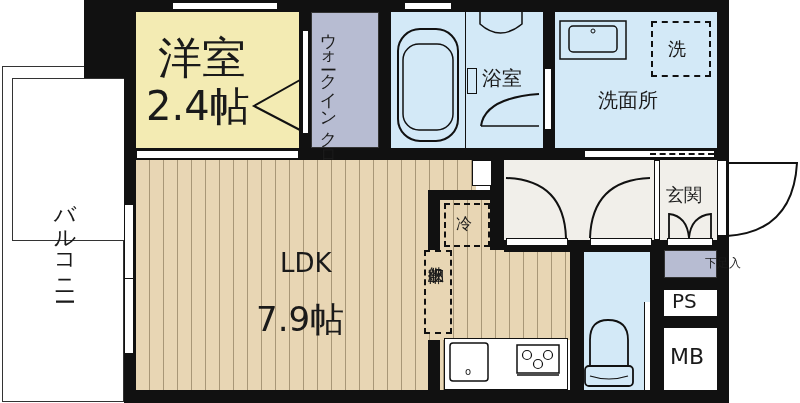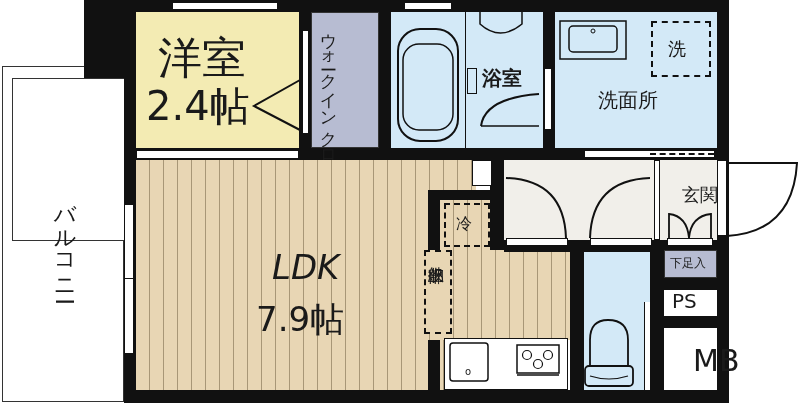--- a/index.html
+++ b/index.html
@@ -51,21 +51,21 @@
 <div class="abs" style="left:391px;top:12px;width:152px;height:136px;background:#d3e9f7;"></div>
 <div class="abs" style="left:465px;top:12px;width:1px;height:136px;background:#111;"></div>
 <svg style="left:397px;top:28px;" width="64" height="116">
   <rect x="1" y="1" width="60" height="112" rx="22" fill="none" stroke="#111" stroke-width="2"></rect>
   <rect x="6" y="16" width="50" height="86" rx="16" fill="none" stroke="#111" stroke-width="1.5"></rect>
 </svg>
 <svg style="left:478px;top:12px;" width="46" height="26">
   <path d="M2,0 L2,12 Q22,30 44,12 L44,0" fill="none" stroke="#111" stroke-width="1.5"></path>
 </svg>
 <div class="abs" style="left:467px;top:68px;width:10px;height:26px;border:1px solid #111;"></div>
-<div class="label" style="left:482px;top:68px;font-size:20px;font-weight:bold;">浴室</div>
+<div class="label" style="left:482px;top:68px;font-size:20px;">浴室</div>
 <svg style="left:479px;top:92px;" width="64" height="36">
   <path d="M2,34 Q6,6 60,2" fill="none" stroke="#111" stroke-width="2"></path>
   <line x1="2" y1="34" x2="60" y2="34" stroke="#111" stroke-width="1.5"></line>
 </svg>
 <div class="abs wall" style="left:543px;top:12px;width:12px;height:140px;"></div>
 <div class="abs window" style="left:544px;top:68px;width:8px;height:62px;"></div>
 <div class="abs window" style="left:404px;top:2px;width:48px;height:8px;"></div>
 
 <div class="abs" style="left:555px;top:12px;width:162px;height:136px;background:#d3e9f7;"></div>
 <svg style="left:559px;top:20px;" width="70" height="42">
@@ -74,21 +74,21 @@
   <circle cx="34" cy="11" r="2" fill="none" stroke="#111"></circle>
 </svg>
 <div class="abs" style="left:651px;top:21px;width:60px;height:56px;border:2px dashed #111;"></div>
 <div class="label" style="left:668px;top:40px;font-size:18px;">洗</div>
 <div class="label" style="left:598px;top:90px;font-size:20px;">洗面所</div>
 <div class="abs" style="left:585px;top:150px;width:130px;height:8px;background:#fff;border:1px solid #111;border-left:none;"></div>
 <div class="abs" style="left:650px;top:153px;width:64px;height:0;border-top:2px dashed #111;"></div>
 
 <div class="abs floor-wood" style="left:136px;top:160px;width:340px;height:230px;"></div>
 <div class="abs floor-wood" style="left:440px;top:240px;width:130px;height:100px;"></div>
-<div class="label" style="left:272px;top:250px;font-size:34px;font-style:italic;">LDK</div>
+<div class="label" style="left:280px;top:250px;font-size:26px;">LDK</div>
 <div class="label" style="left:256px;top:302px;font-size:34px;">7.9帖</div>
 <div class="abs window" style="left:124px;top:204px;width:10px;height:150px;"></div>
 <div class="abs" style="left:124px;top:278px;width:10px;height:1px;background:#111;"></div>
 
 <div class="abs wall" style="left:490px;top:160px;width:14px;height:90px;"></div>
 <div class="abs" style="left:472px;top:160px;width:20px;height:26px;background:#fff;border:1px solid #111;"></div>
 <div class="abs wall" style="left:428px;top:190px;width:76px;height:10px;"></div>
 <div class="abs wall" style="left:428px;top:190px;width:12px;height:60px;"></div>
 <div class="abs wall" style="left:428px;top:340px;width:12px;height:50px;"></div>
 <div class="abs floor-wood" style="left:440px;top:200px;width:50px;height:48px;"></div>
@@ -116,40 +116,40 @@
 </svg>
 <svg style="left:588px;top:176px;" width="64" height="64">
   <path d="M62,2 Q4,4 2,62" fill="none" stroke="#111" stroke-width="2"></path>
 </svg>
 <div class="abs wall" style="left:504px;top:240px;width:213px;height:12px;"></div>
 <div class="abs window" style="left:506px;top:238px;width:62px;height:8px;"></div>
 <div class="abs window" style="left:590px;top:238px;width:62px;height:8px;"></div>
 
 <div class="abs" style="left:654px;top:160px;width:6px;height:80px;background:#fff;border:1px solid #111;"></div>
 <div class="abs" style="left:660px;top:160px;width:57px;height:80px;background:#f1efea;"></div>
-<div class="label" style="left:666px;top:186px;font-size:18px;margin-left:16px;">玄関</div>
+<div class="label" style="left:666px;top:186px;font-size:18px;">玄関</div>
 <svg style="left:667px;top:212px;" width="46" height="28">
   <path d="M2,26 L2,2 Q20,4 22,26 Q24,4 44,2 L44,26" fill="none" stroke="#111" stroke-width="1.8"></path>
 </svg>
 <div class="abs window" style="left:717px;top:160px;width:10px;height:76px;"></div>
 <svg style="left:727px;top:162px;" width="72" height="76">
   <path d="M0,1 L70,1 Q66,70 0,74" fill="none" stroke="#111" stroke-width="2"></path>
 </svg>
 <div class="abs window" style="left:667px;top:238px;width:46px;height:8px;"></div>
 
 <div class="abs wall" style="left:570px;top:252px;width:14px;height:140px;"></div>
 <div class="abs" style="left:584px;top:252px;width:66px;height:138px;background:#d3e9f7;"></div>
 <div class="abs" style="left:644px;top:302px;width:6px;height:88px;border-left:1px solid #111;background:#fff;"></div>
 <svg style="left:584px;top:318px;" width="50" height="72">
   <path d="M6,48 L6,22 Q6,2 24,2 Q44,2 44,22 L44,48" fill="none" stroke="#111" stroke-width="1.8"></path>
   <rect x="1" y="48" width="48" height="20" rx="4" fill="none" stroke="#111" stroke-width="1.8"></rect>
   <path d="M6,58 Q25,64 44,58" fill="none" stroke="#111" stroke-width="1.2"></path>
 </svg>
 <div class="abs wall" style="left:650px;top:252px;width:14px;height:140px;"></div>
 
 <div class="abs" style="left:664px;top:250px;width:53px;height:28px;background:#b7bcd2;border:1px solid #333;"></div>
-<div class="label" style="left:670px;top:257px;font-size:12px;">下足入</div>
+<div class="label" style="left:705px;top:257px;font-size:12px;">下足入</div>
 <div class="abs wall" style="left:664px;top:278px;width:53px;height:12px;"></div>
 <div class="abs" style="left:664px;top:290px;width:53px;height:26px;background:#fff;"></div>
 <div class="label" style="left:672px;top:291px;font-size:20px;">PS</div>
 <div class="abs wall" style="left:664px;top:316px;width:53px;height:12px;"></div>
 <div class="abs" style="left:664px;top:328px;width:53px;height:62px;background:#fff;"></div>
-<div class="label" style="left:670px;top:346px;font-size:30px;margin-left:23px;">MB</div>
+<div class="label" style="left:670px;top:346px;font-size:22px;">MB</div>
 
 </body></html>

